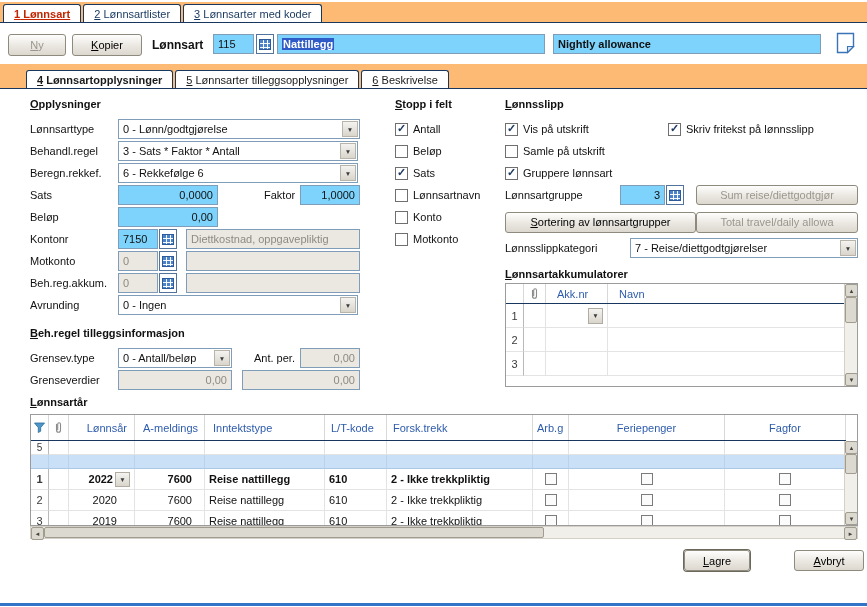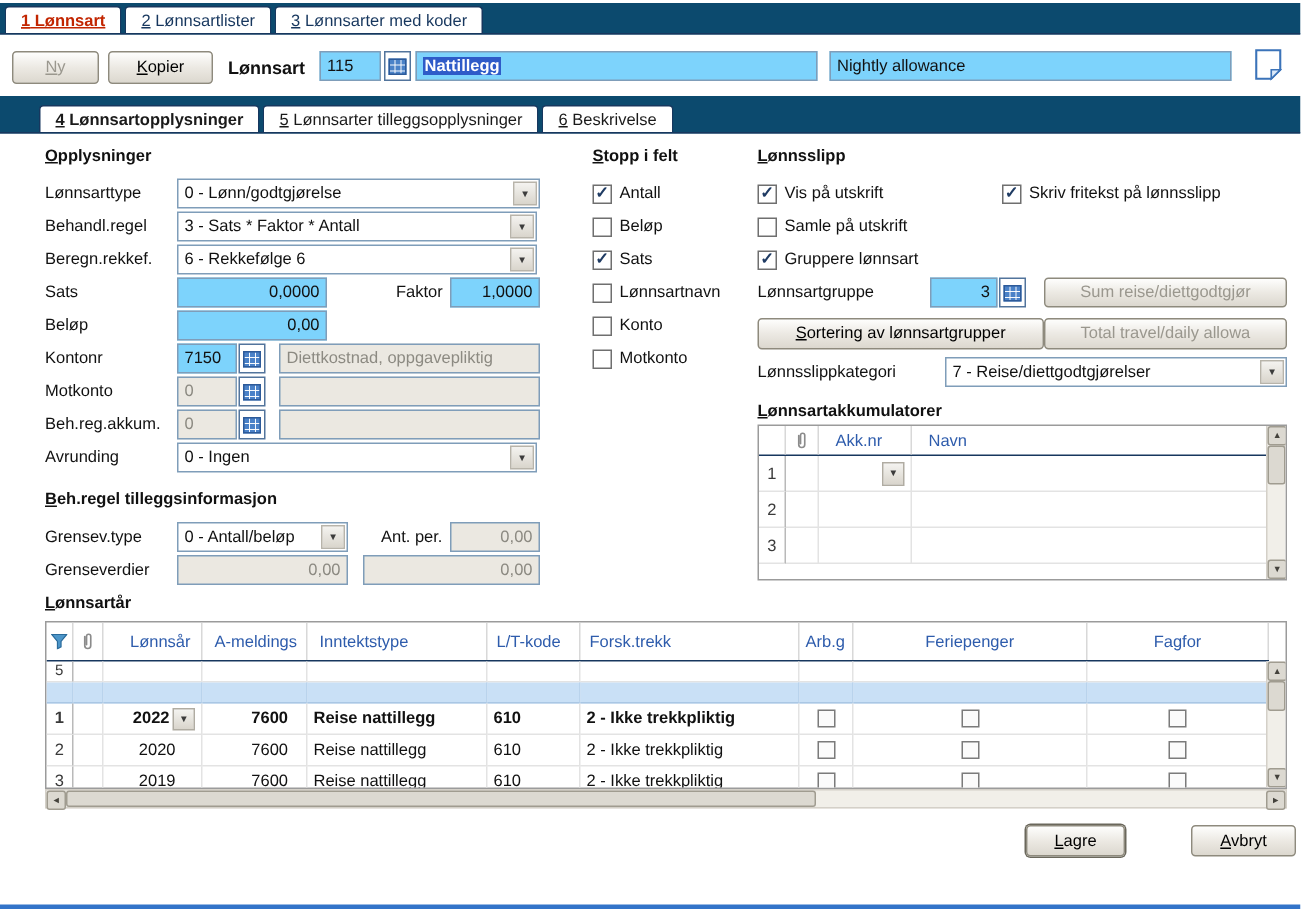--- a/index.html
+++ b/index.html
@@ -1,21 +1,21 @@
 <!DOCTYPE html>
 <html><head>
 <meta charset="utf-8">
 <style>
   *{margin:0;padding:0;box-sizing:border-box}
   html,body{width:867px;height:607px}
   body{font-family:"Liberation Sans",sans-serif;font-size:11px;color:#111;background:#fff;position:relative;overflow:hidden}
   .fl::first-letter{text-decoration:underline}
 
   
-  .tabbar{position:absolute;left:0;right:0;display:flex;align-items:flex-end;border-bottom:1px solid #17375e;background:#0c4a6e}
+  .tabbar{position:absolute;left:0;right:0;display:flex;align-items:flex-end;border-bottom:1px solid #17375e;background:#fdba74}
   .tabbar.main{top:2px;height:21px;padding-left:3px}
   .tabbar.sub{top:64px;height:25px;padding-left:26px}
   .tab{display:inline-block;border:1px solid #17375e;border-bottom:none;border-radius:3px 3px 0 0;padding:3px 10px 2px;margin-right:2px;background:#fff;color:#17375e;white-space:nowrap;cursor:default}
   .tabbar.main .tab.active{color:#c22500;font-weight:bold;text-decoration:underline}
   .tabbar.sub .tab{color:#1a1a1a}
   .tabbar.sub .tab.active{font-weight:bold}
 
   
   .btn{display:flex;align-items:center;justify-content:center;height:22px;background:linear-gradient(#fefefd,#ece9e3 50%,#dcd8cf);border:1px solid #8e8a7d;border-radius:3px;font:inherit;cursor:default;white-space:nowrap;overflow:hidden;padding:0 6px}
   .btn.disabled{color:#9a978e}
@@ -44,21 +44,21 @@
   .cbgroup{display:inline-flex;align-items:center;flex:none}
 
   
   .sec{position:absolute}
   .sec-title{font-weight:bold;margin-bottom:9px;white-space:nowrap}
   .frow{display:flex;align-items:center;height:20px;margin-bottom:2px}
   .lbl{flex:none;white-space:nowrap}
   .w88{width:88px}
   .toolbar-label{font-weight:bold;font-size:12px;white-space:nowrap}
   .sel{background:#2e5bc8;color:#fff;padding:0 1px;font-weight:bold}
-  .bold-text{font-weight:normal}
+  .bold-text{font-weight:bold}
 
   
   .tbl{position:absolute;border:1px solid #9b9b9b;background:#fff;overflow:hidden}
   .trow{display:grid;align-items:center}
   .akkg{grid-template-columns:18px 22px 62px 1fr;width:339px}
   .lyg{grid-template-columns:18px 20px 66px 70px 120px 62px 146px 36px 156px 1fr;width:815px}
   .c{height:100%;display:flex;align-items:center;padding:0 4px;overflow:hidden;white-space:nowrap;border-right:1px solid #e3e3e3;border-bottom:1px solid #e3e3e3}
   .hrow{border-bottom:1px solid #17375e}
   .hrow .c{border-bottom:none;border-right:1px solid #d8d8d8}
   .hcell{color:#2e5cac}

